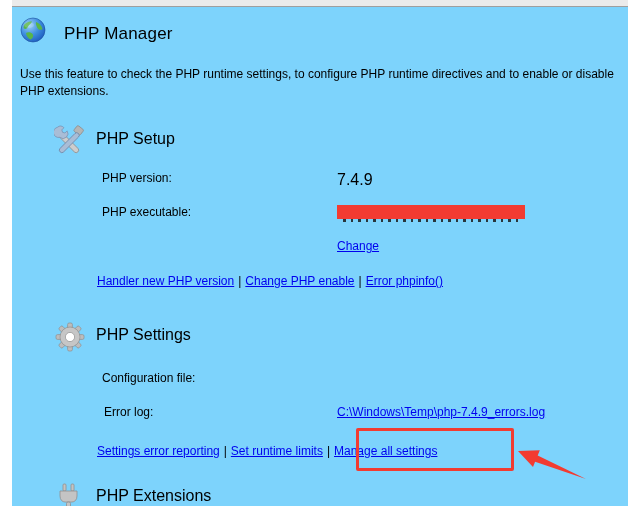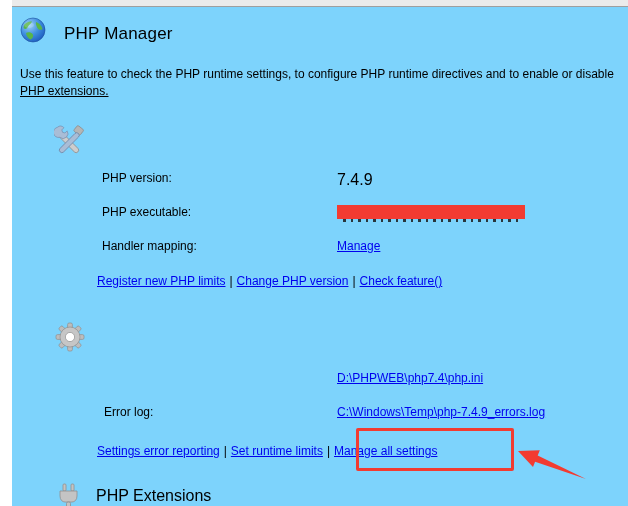--- a/index.html
+++ b/index.html
@@ -42,67 +42,68 @@
       <circle cx="13" cy="13" r="12" fill="url(#gl)" stroke="#1b4f9e" stroke-width="0.6"></circle>
       <path d="M4 8 C6 5.5 9 4 12 4.5 C11 7 8.5 8 7.5 10.5 C6.5 12.5 4.5 12 3.5 11 Z" fill="#58b54a"></path>
       <path d="M6 16 C8 14.5 11 15 12.5 17 C14 19 12.5 21.5 10.5 22.5 C8 21.5 6.5 19 6 16 Z" fill="#58b54a"></path>
       <path d="M16 5 C19 6 21.5 8.5 22.5 12 C21 13.5 18.5 13 17.5 11 C16.5 9.2 15.5 7 16 5 Z" fill="#58b54a"></path>
       <ellipse cx="9" cy="8" rx="5" ry="3" fill="#ffffff" opacity="0.18"></ellipse>
     </svg>
   </div>
   <div class="abs page-title" style="left:52px;top:24px;">PHP Manager</div>
 
   <div class="abs desc-line" style="left:8px;top:66px;">Use this feature to check the PHP runtime settings, to configure PHP runtime directives and to enable or disable</div>
-  <div class="abs desc-line" style="left:8px;top:83px;text-decoration:underline;">PHP extensions.</div>
+  <div class="abs desc-line" style="left:8px;top:83px;">PHP extensions.</div>
 
   <div class="abs" style="left:42px;top:125px;width:32px;height:34px;">
     <svg width="32" height="34" viewBox="0 0 32 34">
       <g stroke="#8f8f8f" stroke-width="0.8">
         <rect x="-2" y="14.5" width="30" height="5" rx="2.5" transform="rotate(45 14 17)" fill="#cdcdcd"></rect>
         <rect x="21" y="2" width="8" height="7" rx="1.5" transform="rotate(38 25 5)" fill="#b5b5b5"></rect>
       </g>
       <g stroke="#6f86a8" stroke-width="0.8">
         <rect x="4" y="14.5" width="26" height="5" rx="2.5" transform="rotate(135 16 17)" fill="#a9bdd6"></rect>
         <path d="M3 3 a6.2 6.2 0 0 1 8.5 0.5 l-2.8 2.8 l1 3 l3 1 l2.8 -2.8 a6.2 6.2 0 0 1 -0.8 8 a6.5 6.5 0 0 1 -8.6 0.3 a6.4 6.4 0 0 1 -3.1 -12.8 z" fill="#a9bdd6" transform="translate(1,0) scale(0.78)"></path>
       </g>
     </svg>
   </div>
+  <div class="abs section-title" style="left:84px;top:130px;">PHP Setup</div>
 
   <div class="abs row-label" style="left:90px;top:171px;">PHP version:</div>
   <div class="abs row-value" style="left:325px;top:171px;">7.4.9</div>
 
   <div class="abs row-label" style="left:90px;top:205px;">PHP executable:</div>
   <div class="redaction" style="left:325px;top:205px;background:#f23b31;"></div>
   <div class="redact-frag" style="left:331px;top:219px;"></div>
 
-  <div class="abs row-label" style="left:90px;top:239px;">Handler mapping:</div>
-  <a class="abs lnk" style="left:325px;top:239px;color:#0000EE;">Manage</a>
+  <a class="abs lnk" style="left:325px;top:239px;color:#0000EE;">Change</a>
 
   <div class="abs links-row" style="left:85px;top:271px;">
-    <a class="lnk" style="color:#0000EE;">Register new PHP limits</a><span class="sep">|</span><a class="lnk" style="color:#0000EE;">Change PHP version</a><span class="sep">|</span><a class="lnk" style="color:#0000EE;">Check feature()</a>
+    <a class="lnk" style="color:#0000EE;">Handler new PHP version</a><span class="sep">|</span><a class="lnk" style="color:#0000EE;">Change PHP enable</a><span class="sep">|</span><a class="lnk" style="color:#0000EE;">Error phpinfo()</a>
   </div>
 
   <div class="abs" style="left:42px;top:320px;width:32px;height:34px;">
     <svg width="32" height="34" viewBox="0 0 32 34">
       <g fill="#bdbdbd" stroke="#8f8f8f" stroke-width="0.7">
         <g transform="translate(16,17)">
           <g>
             <rect x="-2.4" y="-14" width="4.8" height="28" rx="1.5"></rect>
             <rect x="-2.4" y="-14" width="4.8" height="28" rx="1.5" transform="rotate(45)"></rect>
             <rect x="-2.4" y="-14" width="4.8" height="28" rx="1.5" transform="rotate(90)"></rect>
             <rect x="-2.4" y="-14" width="4.8" height="28" rx="1.5" transform="rotate(135)"></rect>
           </g>
           <circle cx="0" cy="0" r="10" fill="#c6c6c6"></circle>
           <circle cx="0" cy="0" r="4.6" fill="#ffffff"></circle>
         </g>
       </g>
     </svg>
   </div>
+  <div class="abs section-title" style="left:84px;top:326px;">PHP Settings</div>
 
-  <a class="abs lnk" style="left:325px;top:371px;color:#0000EE;">D:\PHPWEB\php7.4\php.ini</a>
+  <div class="abs row-label" style="left:90px;top:371px;">Configuration file:</div>
 
   <div class="abs row-label" style="left:92px;top:405px;">Error log:</div>
   <a class="abs lnk" style="left:325px;top:405px;color:#0000EE;">C:\Windows\Temp\php-7.4.9_errors.log</a>
 
   <div class="abs links-row" style="left:85px;top:441px;">
     <a class="lnk" style="color:#0000EE;">Settings error reporting</a><span class="sep">|</span><a class="lnk" style="color:#0000EE;">Set runtime limits</a><span class="sep">|</span><a class="lnk" style="color:#0000EE;">Manage all settings</a>
   </div>
 
   <div class="hl-box" style="left:344px;top:428px;border-color:#f23b31;"></div>
   <div class="abs" style="left:498px;top:436px;width:90px;height:56px;">

